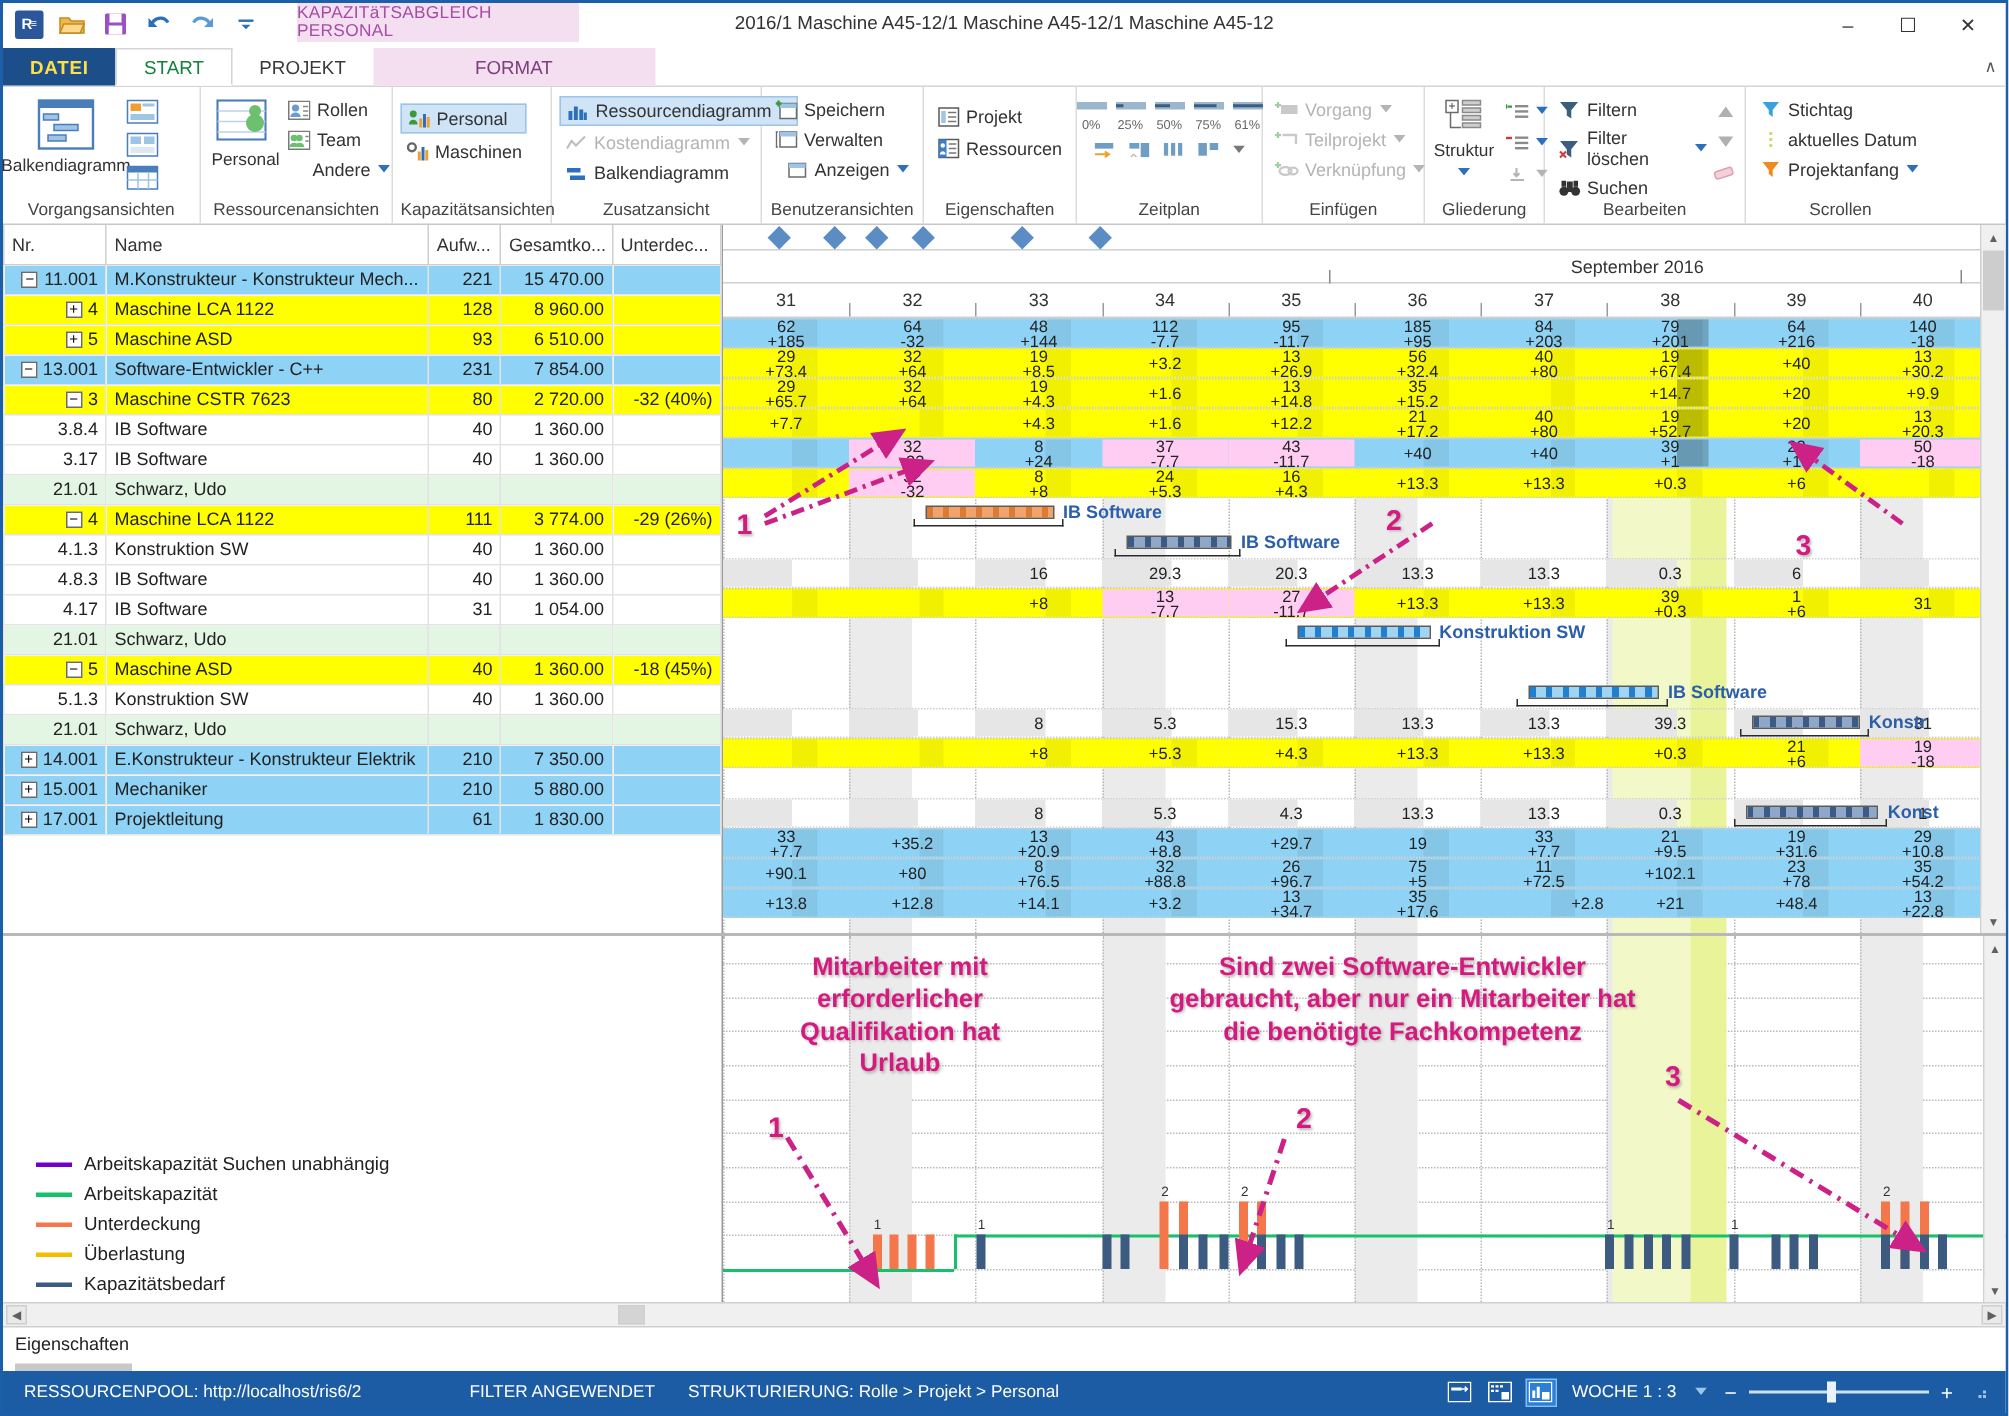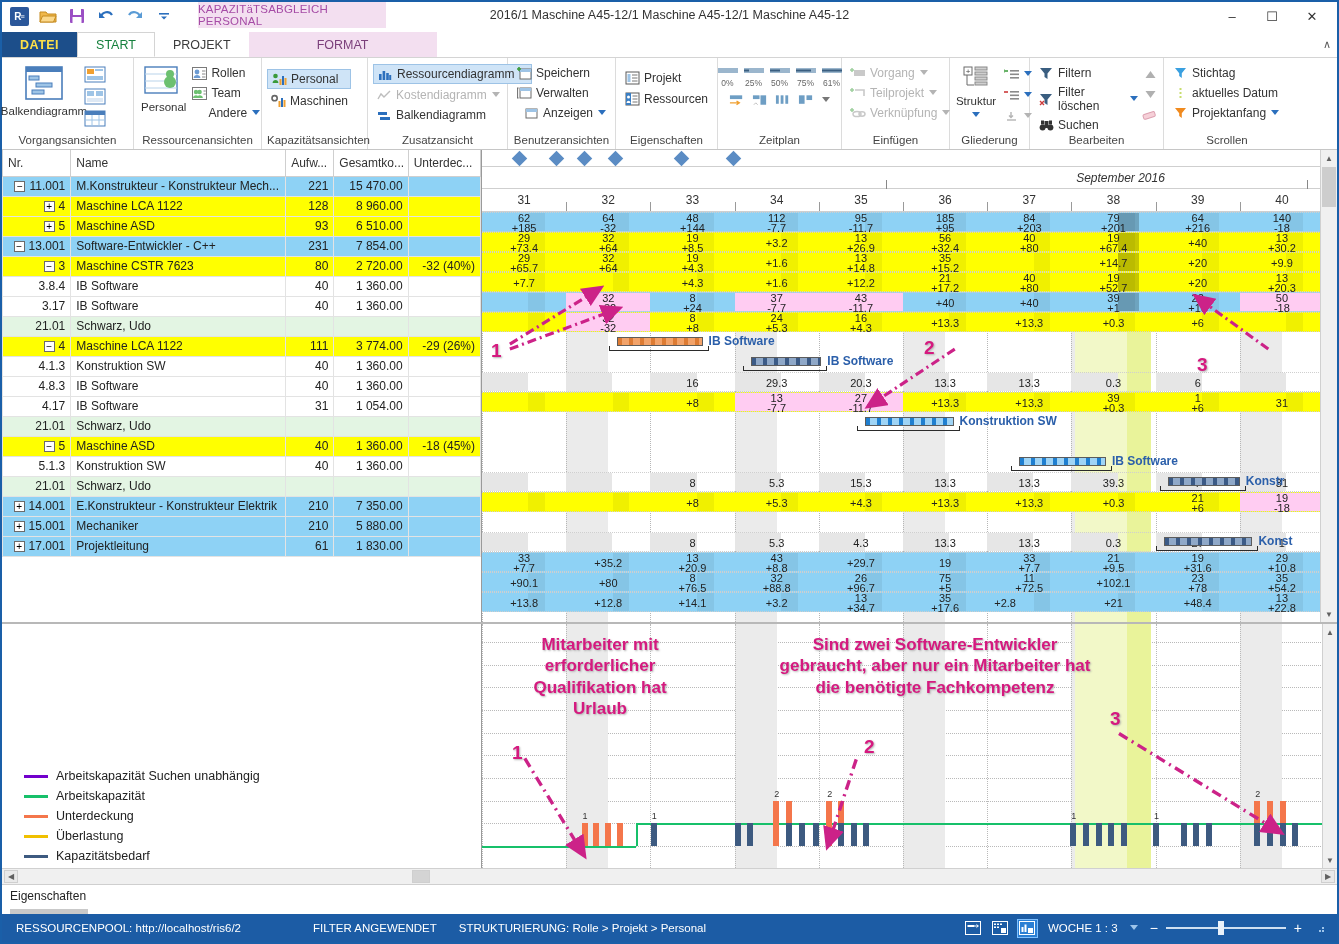--- a/index.html
+++ b/index.html
@@ -911,21 +911,21 @@
         <div class="tl-diamonds" id="tl-diamonds">
             <div class="dia" style="left: 31.627px;"></div>
             <div class="dia" style="left: 68.675px;"></div>
             <div class="dia" style="left: 97.303px;"></div>
             <div class="dia" style="left: 127.615px;"></div>
             <div class="dia" style="left: 193.712px;"></div>
             <div class="dia" style="left: 245.916px;"></div>
           </div>
         <div class="tl-month" id="tl-month">
             <div class="msep" style="left: 404px;"></div>
-            <div class="m" style="left: 428px; width: 421px; font-style: italic;">September 2016</div>
+            <div class="m" style="left: 399px; width: 421px;">September 2016</div>
             <div class="msep" style="left: 825px;"></div>
           </div>
         <div class="tl-weeks" id="tl-weeks">
             <div class="w" style="left: 0px; width: 84.2px;">31</div>
             <div class="w" style="left: 84.2px; width: 84.2px;">32</div>
             <div class="wsep" style="left: 84.2px;"></div>
             <div class="w" style="left: 168.4px; width: 84.2px;">33</div>
             <div class="wsep" style="left: 168.4px;"></div>
             <div class="w" style="left: 252.6px; width: 84.2px;">34</div>
             <div class="wsep" style="left: 252.6px;"></div>
@@ -1870,21 +1870,21 @@
                 <span class="b">+3.2</span>
               </div>
               <div class="cellv" style="left: 336.8px; width: 84.2px;">
                 <span class="a">13</span>
                 <span class="b">+34.7</span>
               </div>
               <div class="cellv" style="left: 421px; width: 84.2px;">
                 <span class="a">35</span>
                 <span class="b">+17.6</span>
               </div>
-              <div class="cellv" style="left: 481px; width: 84.2px; padding-top: 6px;">
+              <div class="cellv" style="left: 503px; width: 84.2px; padding-top: 6px; text-align: right;">
                 <span class="b">+2.8</span>
               </div>
               <div class="cellv" style="left: 589.4px; width: 84.2px; padding-top: 6px;">
                 <span class="b">+21</span>
               </div>
               <div class="cellv" style="left: 673.6px; width: 84.2px; padding-top: 6px;">
                 <span class="b">+48.4</span>
               </div>
               <div class="cellv" style="left: 757.8px; width: 84.2px;">
                 <span class="a">13</span>

